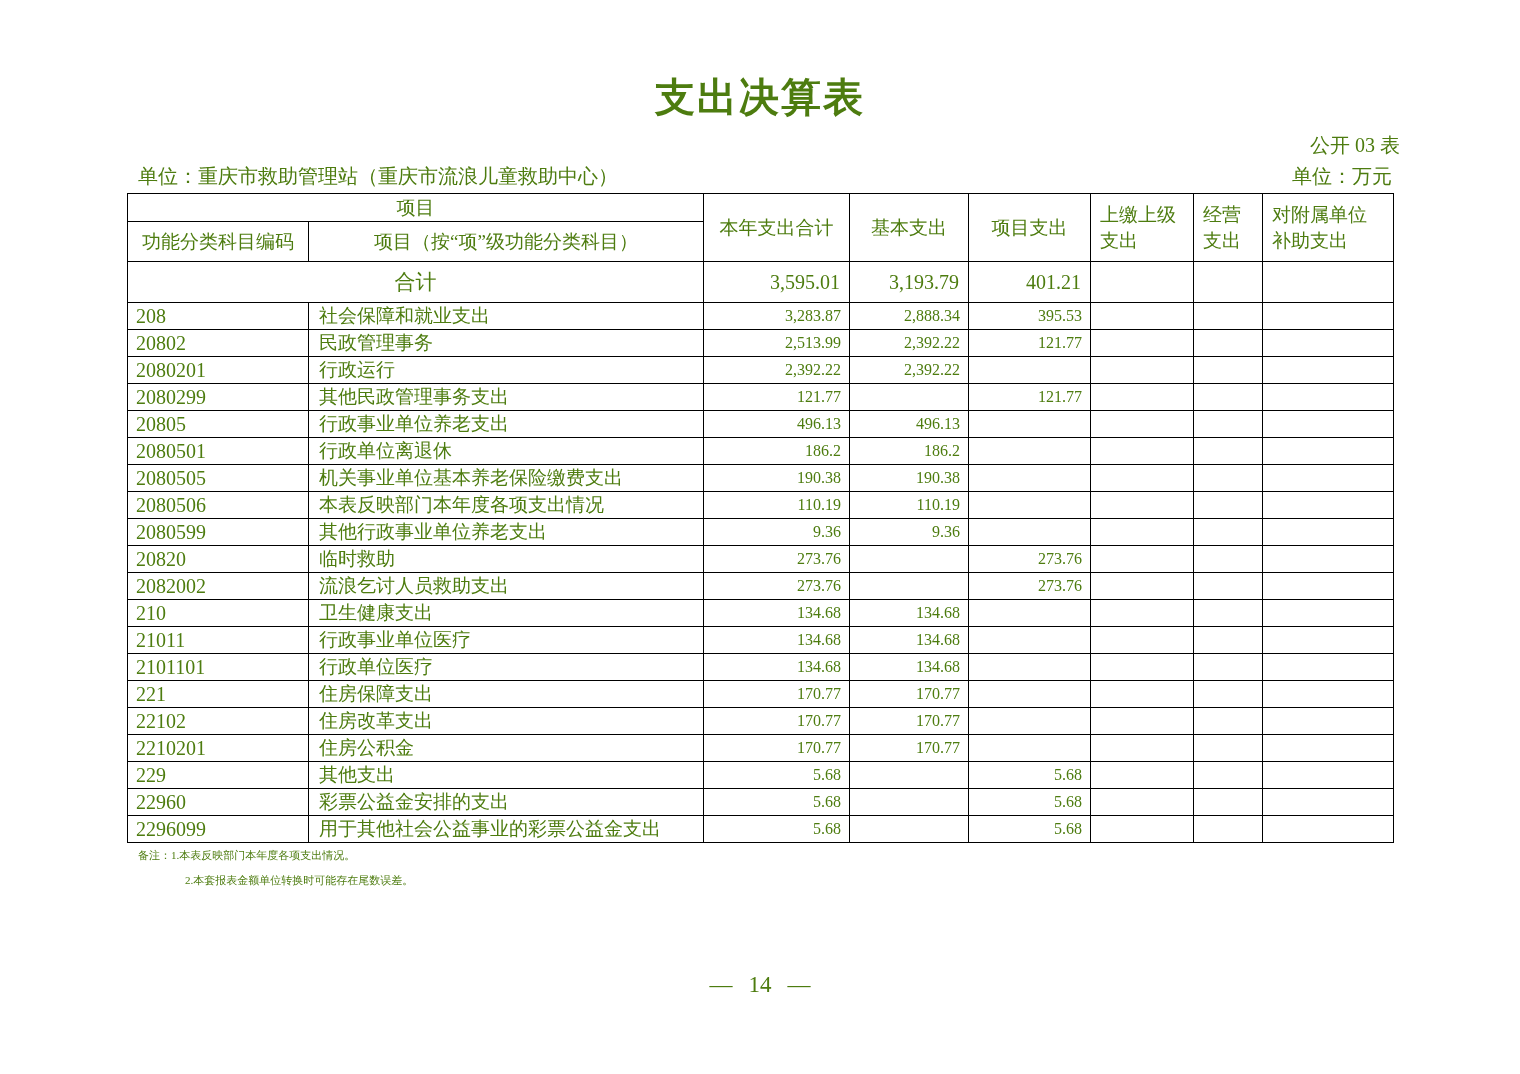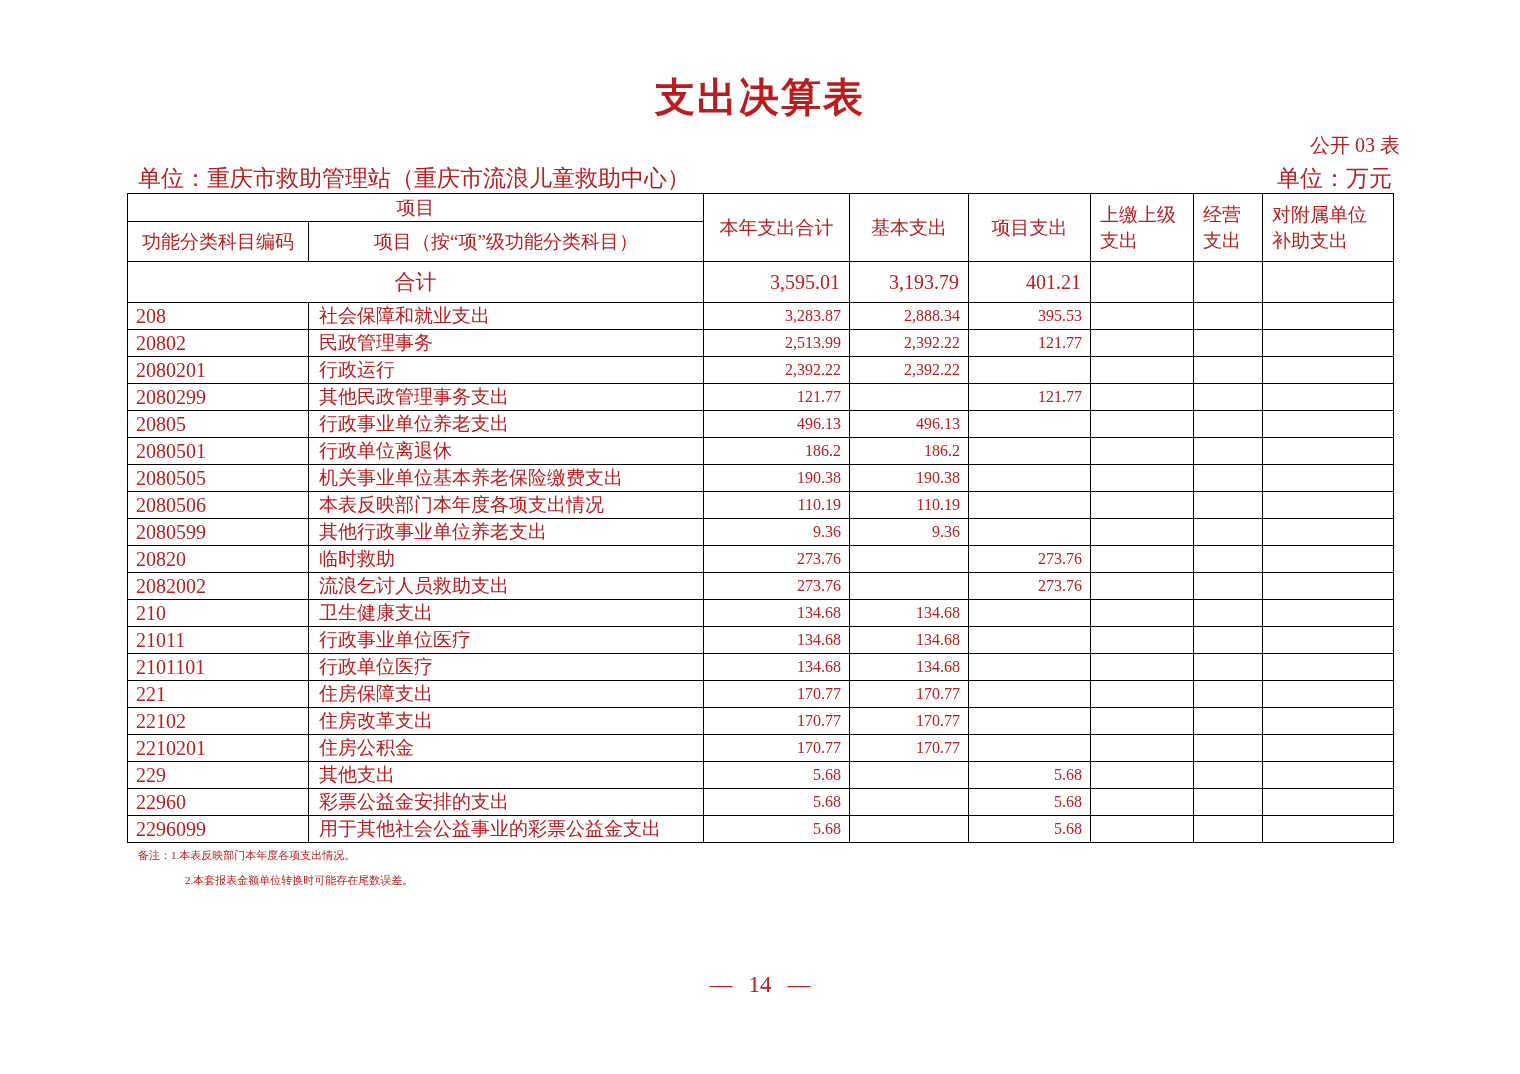--- a/index.html
+++ b/index.html
@@ -2,21 +2,21 @@
 <html><head>
 <meta charset="utf-8">
 <style>
   * { margin: 0; padding: 0; box-sizing: border-box; }
   html, body { background: #ffffff; }
   .page {
     position: relative;
     width: 1520px;
     height: 1074px;
     background: #ffffff;
-    color: #b91c1c;
+    color: #4d7c0f;
     font-family: "Liberation Serif", "DejaVu Serif", serif;
     overflow: hidden;
   }
   .doc-title {
     position: absolute;
     top: 70px;
     left: 0;
     width: 100%;
     text-align: center;
     font-size: 40px;
@@ -29,21 +29,21 @@
     right: 120px;
     font-size: 20px;
   }
   .meta-row {
     position: absolute;
     top: 163px;
     left: 138px;
     right: 128px;
     display: flex;
     justify-content: space-between;
-    font-size: 23px;
+    font-size: 20px;
   }
   table.fin-table {
     position: absolute;
     top: 193px;
     left: 127px;
     width: 1266px;
     border-collapse: collapse;
     table-layout: fixed;
   }
   .fin-table td, .fin-table th {

